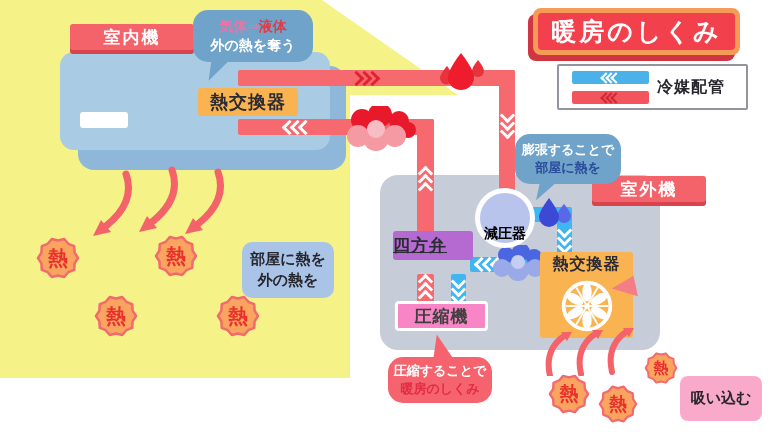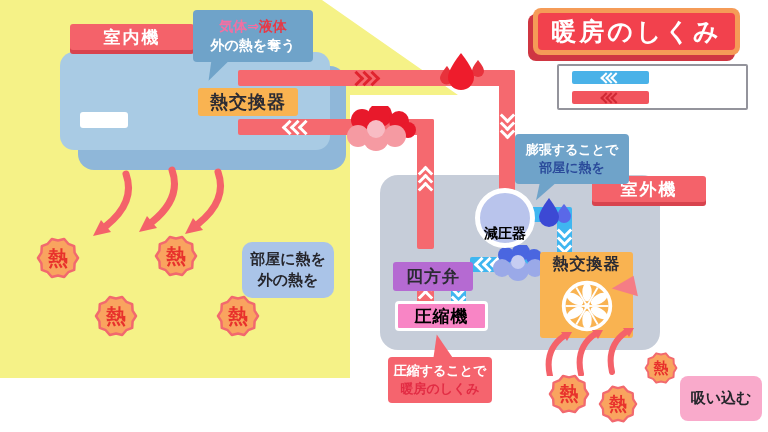--- a/index.html
+++ b/index.html
@@ -41,33 +41,33 @@
   .chevs.left .chv + .chv{margin-left:-3px;}
   .chevs.down .chv{transform:rotate(135deg);}
   .chevs.down .chv + .chv{margin-top:-3px;}
   .chevs.up .chv{transform:rotate(-45deg);}
   .chevs.up .chv + .chv{margin-top:-3px;}
   .chevs.dark .chv{border-color:#e0232e;}
   .chevs.darkred .chv{border-color:#d02834;}
   
   .component{background:#f9b351;color:#2b2b33;display:flex;align-items:center;justify-content:center;border-radius:3px;}
   .hx-indoor{left:198px;top:88px;width:100px;height:28px;font-size:18px;letter-spacing:1px;}
-  .four-way{left:393px;top:262px;width:80px;height:29px;background:#b56ad2;color:#2b2b33;font-size:17px;display:flex;align-items:center;justify-content:center;border-radius:3px;letter-spacing:1px;}
-  .compressor{left:395px;top:301px;width:93px;height:30px;background:#f885c5;border:3px solid #fff;box-sizing:border-box;color:#000000;font-size:17px;display:flex;align-items:center;justify-content:center;border-radius:4px;letter-spacing:1px;}
+  .four-way{left:393px;top:231px;width:80px;height:29px;background:#b56ad2;color:#2b2b33;font-size:17px;display:flex;align-items:center;border-radius:3px;letter-spacing:1px;text-decoration:underline;}
+  .compressor{left:395px;top:301px;width:93px;height:30px;background:#f885c5;border:3px solid #fff;box-sizing:border-box;color:#404040;font-size:17px;display:flex;align-items:center;justify-content:center;border-radius:4px;letter-spacing:1px;}
   .hx-outdoor{left:540px;top:252px;width:93px;height:86px;background:#f9b351;border-radius:3px;color:#2b2b33;}
   .hx-outdoor .hx-out-label{display:block;text-align:center;font-size:16px;line-height:24px;letter-spacing:1px;}
   .decompressor{left:475px;top:188px;width:60px;height:60px;box-sizing:border-box;background:#b9c4ec;border:5px solid #fff;border-radius:50%;display:flex;align-items:flex-end;justify-content:center;color:#000000;font-size:14px;}
   
   .note{font-size:15px;line-height:21px;color:#26262c;text-align:center;display:flex;flex-direction:column;justify-content:center;}
   .note-indoor{left:242px;top:242px;width:92px;height:56px;background:#aac4e8;border-radius:10px;}
   .note-outdoor{left:680px;top:376px;width:82px;height:45px;background:#f9aacb;border-radius:8px;}
   
-  .bubble{border-radius:4px;color:#fff;text-align:center;font-size:13px;line-height:18px;display:flex;flex-direction:column;justify-content:center;}
+  .bubble{border-radius:15px;color:#fff;text-align:center;font-size:13px;line-height:18px;display:flex;flex-direction:column;justify-content:center;}
   .bubble1{left:193px;top:10px;width:120px;height:52px;background:#6fa3c9;font-size:14px;line-height:19px;}
-  .bubble2{left:515px;top:134px;width:114px;height:50px;background:#6fa3c9;}
+  .bubble2{left:515px;top:134px;width:106px;height:50px;background:#6fa3c9;}
   .bubble3{left:634px;top:261px;width:112px;height:53px;background:#f57d85;font-size:14px;line-height:19px;}
   .bubble4{left:388px;top:357px;width:104px;height:46px;background:#f5646e;}
   .tail{position:absolute;width:0;height:0;}
   .tail1{left:210px;top:60px;border-top:22px solid #6fa3c9;border-right:17px solid transparent;transform:rotate(8deg);}
   .tail2{left:538px;top:182px;border-top:20px solid #6fa3c9;border-right:15px solid transparent;transform:rotate(12deg);}
   .tail3{left:612px;top:278px;border-top:8px solid transparent;border-bottom:13px solid transparent;border-right:24px solid #f57d85;transform:rotate(-12deg);}
   .tail4{left:432px;top:334px;border-bottom:24px solid #f5646e;border-left:6px solid transparent;border-right:13px solid transparent;transform:rotate(-6deg);}
   .ph-pink{color:#f46fa2;}
   .ph-red{color:#e63946;}
   .ph-navy{color:#233a7d;}
@@ -341,15 +341,16 @@
           <i class="chv"></i>
         </span>
     </div>
     <div class="legend-bar red">
       <span class="chevs left darkred">
           <i class="chv"></i>
           <i class="chv"></i>
           <i class="chv"></i>
         </span>
     </div>
+    <div class="legend-label">冷媒配管</div>
   </div>
 
 </div>
 
 </body></html>

